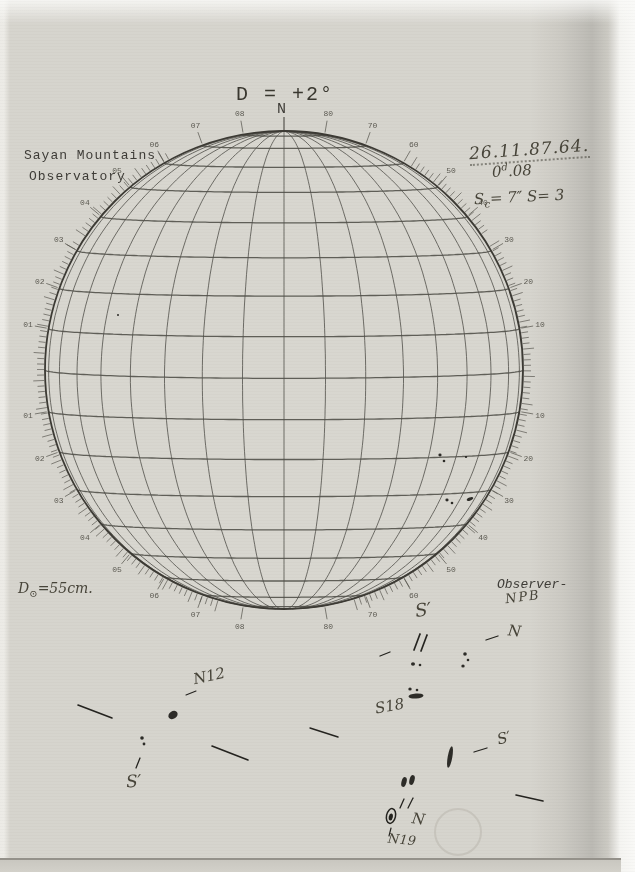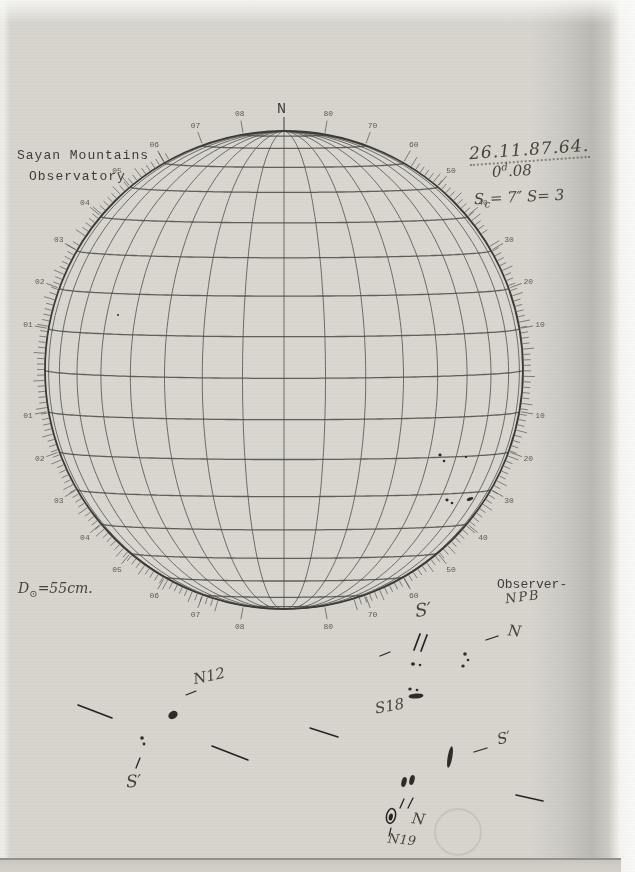--- a/index.html
+++ b/index.html
@@ -385,32 +385,33 @@
         <ellipse cx="404" cy="782" rx="2.5" ry="5" transform="rotate(16 404 782)" fill="#24231f" opacity="0.95"></ellipse>
         <ellipse cx="412" cy="780" rx="2.5" ry="5" transform="rotate(16 412 780)" fill="#24231f" opacity="0.95"></ellipse>
         <ellipse cx="391" cy="816" rx="4.5" ry="7.5" fill="none" stroke="#24231f" stroke-width="1.5" transform="rotate(12 391 816)"></ellipse>
         <ellipse cx="391" cy="817" rx="2" ry="3.5" fill="#24231f" transform="rotate(12 391 816)"></ellipse>
       </g>
       <g>
         <circle cx="458" cy="832" r="23" fill="none" stroke="#bcb9b0" stroke-width="2" opacity="0.6"></circle>
       </g>
     </svg>
 
+  <div class="txt typed title" style="left:236px;top:83px;">D = +2°</div>
   <div class="txt typed nmark" style="left:277px;top:101px;">N</div>
 
-  <div class="txt typed obs" style="left:17px;top:148px;">Sayan Mountains</div>
+  <div class="txt typed obs" style="left:24px;top:148px;">Sayan Mountains</div>
   <div class="txt typed obs" style="left:29px;top:169px;font-family:Liberation Mono, monospace;">Observatory</div>
 
   <div class="txt hw date" style="left:469px;top:139px;transform:rotate(-4deg);">26.11.87.64.</div>
   <div class="txt hw hwsm" style="left:492px;top:161px;transform:rotate(-3deg);"><span>0</span><sup>d</sup><span>.08</span></div>
   <div class="txt hw hwsm" style="left:474px;top:188px;transform:rotate(-3deg);"><span>S</span><sub>c</sub><span>= 7″ S= 3</span></div>
 
   <div class="txt hw" style="left:18px;top:580px;font-size:14px;font-style:italic;"><span>D</span><sub>⊙</sub><span>=55cm.</span></div>
 
-  <div class="txt typed" style="left:497px;top:577px;font-size:13px;">Observer-</div>
+  <div class="txt typed" style="left:497px;top:577px;font-size:13px;font-style:italic;">Observer-</div>
   <div class="txt hw" style="left:505px;top:589px;font-size:13px;letter-spacing:2px;transform:rotate(-7deg);">NPB</div>
 
   <div class="txt hw" style="left:415px;top:599px;font-size:18px;transform:rotate(-8deg);">S′</div>
   <div class="txt hw" style="left:508px;top:622px;font-size:15px;transform:rotate(6deg);">N</div>
   <div class="txt hw" style="left:193px;top:667px;font-size:15px;transform:rotate(-12deg);">N12</div>
   <div class="txt hw" style="left:375px;top:697px;font-size:15px;transform:rotate(-10deg);">S18</div>
   <div class="txt hw" style="left:497px;top:729px;font-size:15px;transform:rotate(-14deg);">S′</div>
   <div class="txt hw" style="left:126px;top:771px;font-size:17px;transform:rotate(-4deg);">S′</div>
   <div class="txt hw" style="left:412px;top:810px;font-size:15px;transform:rotate(8deg);">N</div>
   <div class="txt hw" style="left:388px;top:832px;font-size:13px;transform:rotate(6deg);">N19</div>

